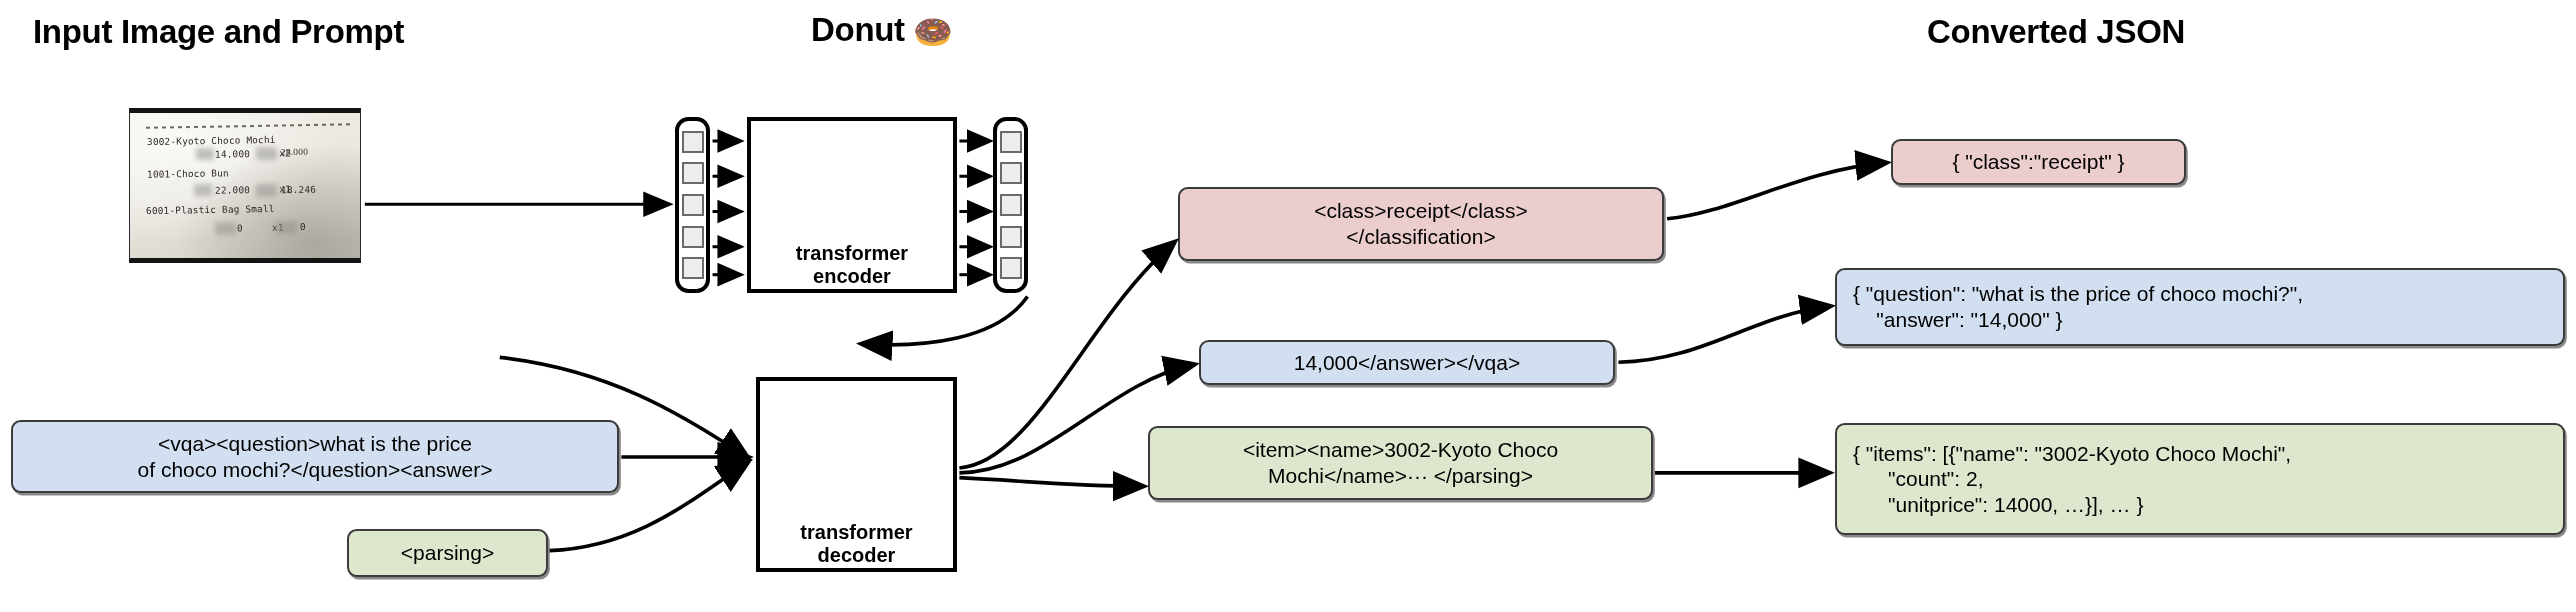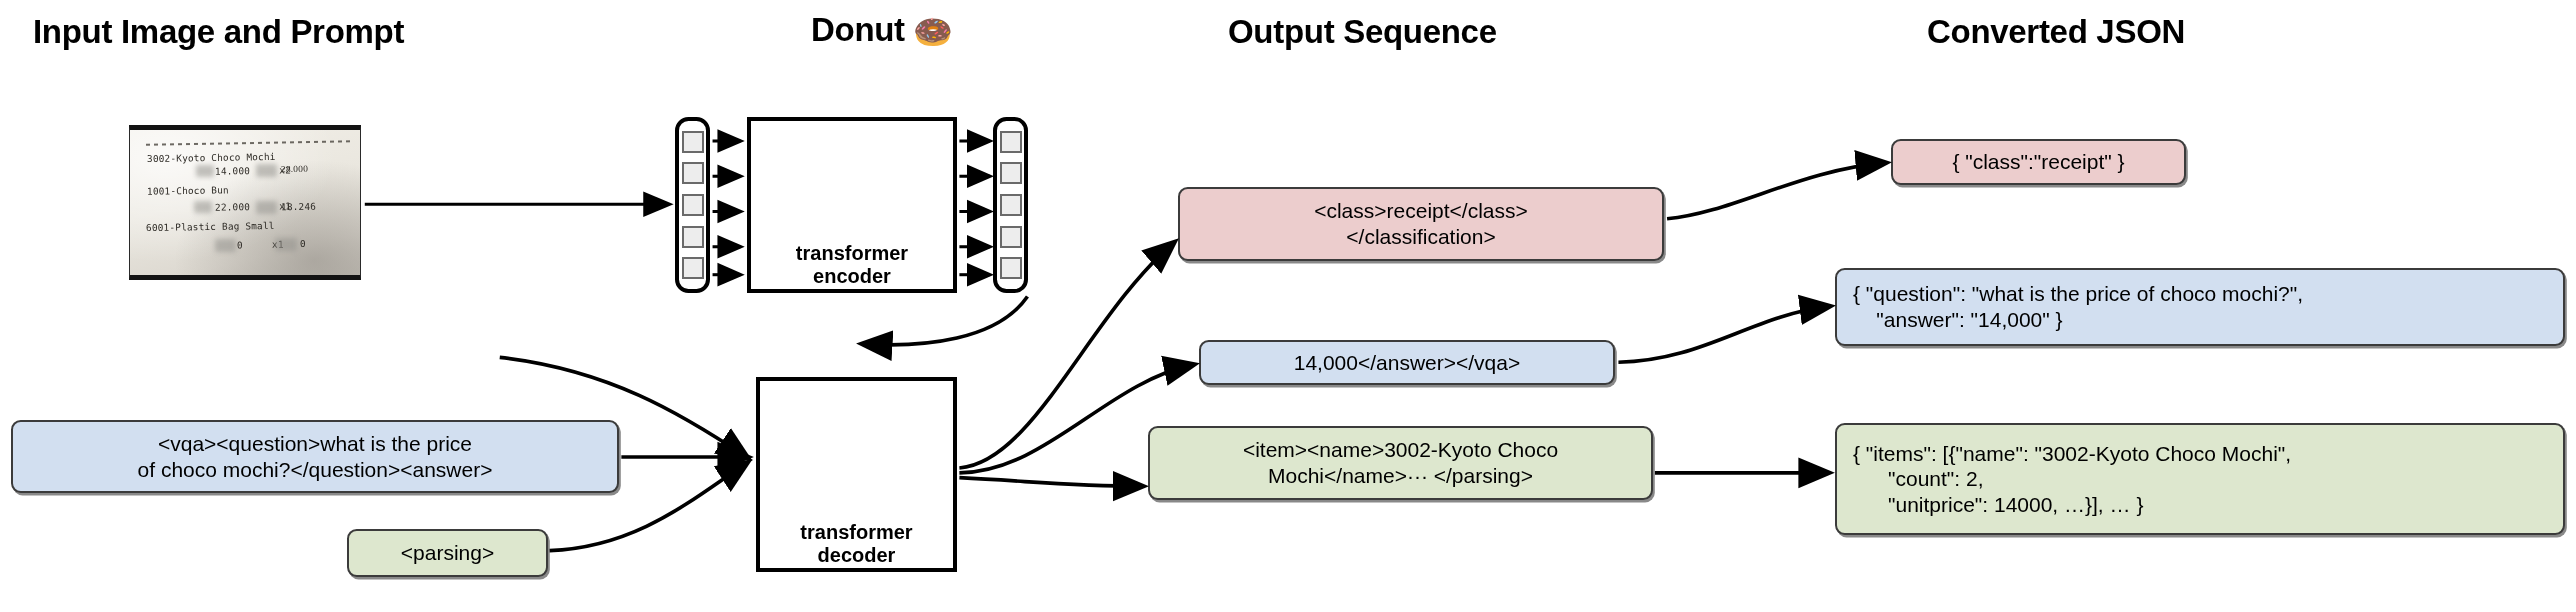--- a/index.html
+++ b/index.html
@@ -17,21 +17,21 @@
     font-size:33px;
     color:#000;
     white-space:nowrap;
     letter-spacing:-0.3px;
   }
   .donut-emoji{font-size:32px;vertical-align:-2.4px;}
 
   
   .receipt{
     position:absolute;
-    left:129px; top:125px; width:232px; height:155px;
+    left:129px; top:108px; width:232px; height:155px;
     background:#e9e6de;
     border-top:5.5px solid #131313;
     border-bottom:5.5px solid #131313;
     border-left:1.8px solid #2a2a2a;
     border-right:1.8px solid #2a2a2a;
     overflow:hidden;
     box-sizing:border-box;
   }
   .receipt-inner{
     position:absolute;inset:0;
@@ -117,21 +117,20 @@
 <body>
 
 <div class="stage">
 
   <div class="col-title" style="left:33px;top:13.4px;">Input Image and Prompt</div>
 
   <div class="col-title" style="left:796px;top:11px;margin-left:15px;">
     <span>Donut </span><span class="donut-emoji">🍩</span>
   </div>
 
-  <div class="col-title" style="left:1228px;top:13.4px;">Output Sequence</div>
 
   <div class="col-title" style="left:1927px;top:13.4px;">Converted JSON</div>
 
   <div class="receipt">
     <div class="receipt-inner"></div>
 
     <div class="rcpt-dash"></div>
 
     <div class="rcpt-line" style="left:17px;top:22px;">3002-Kyoto Choco Mochi</div>
 

